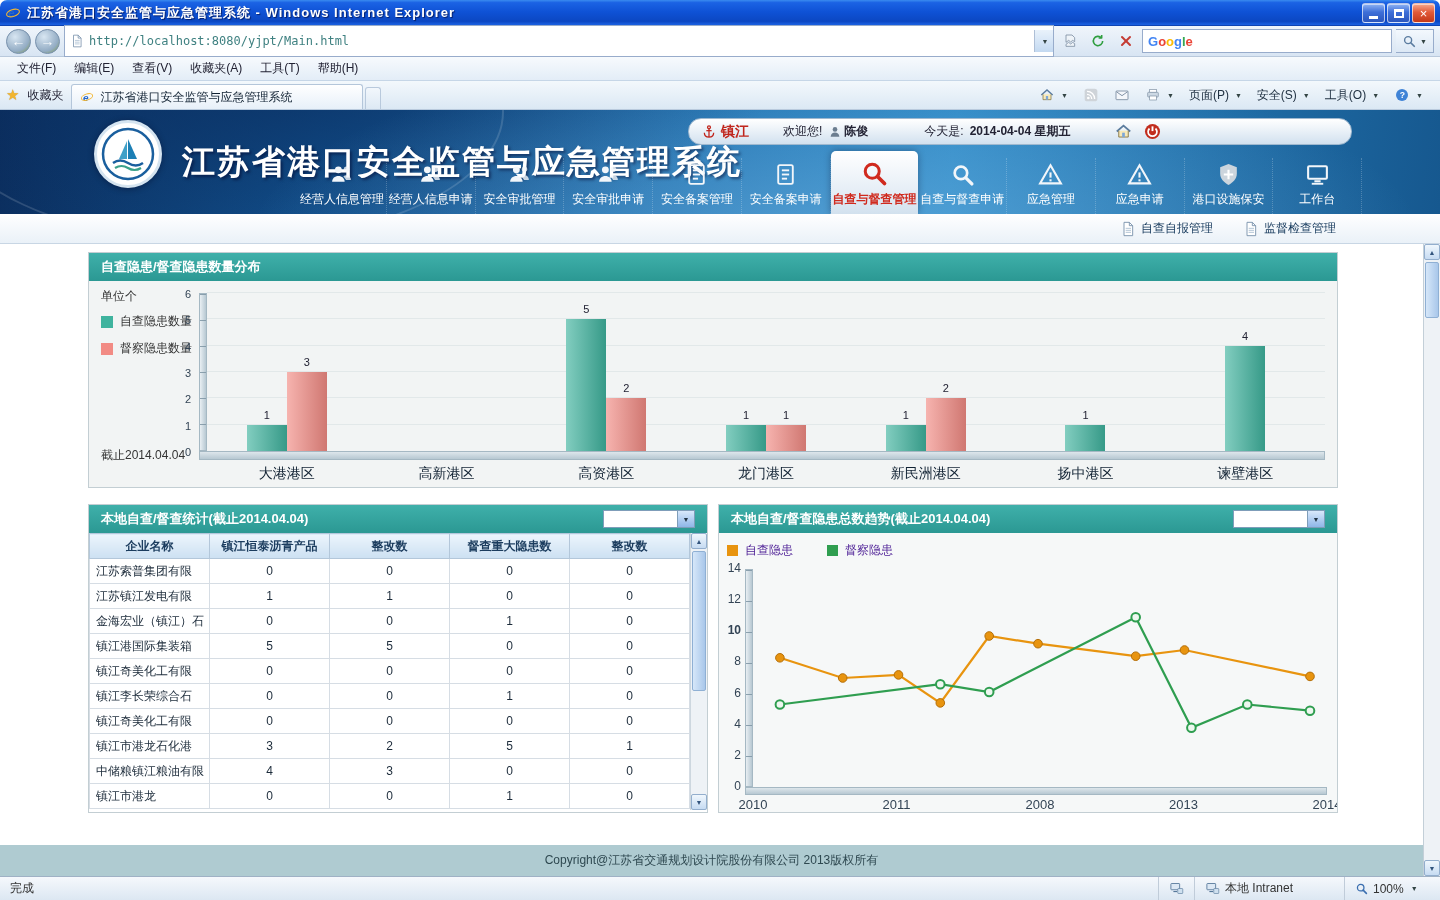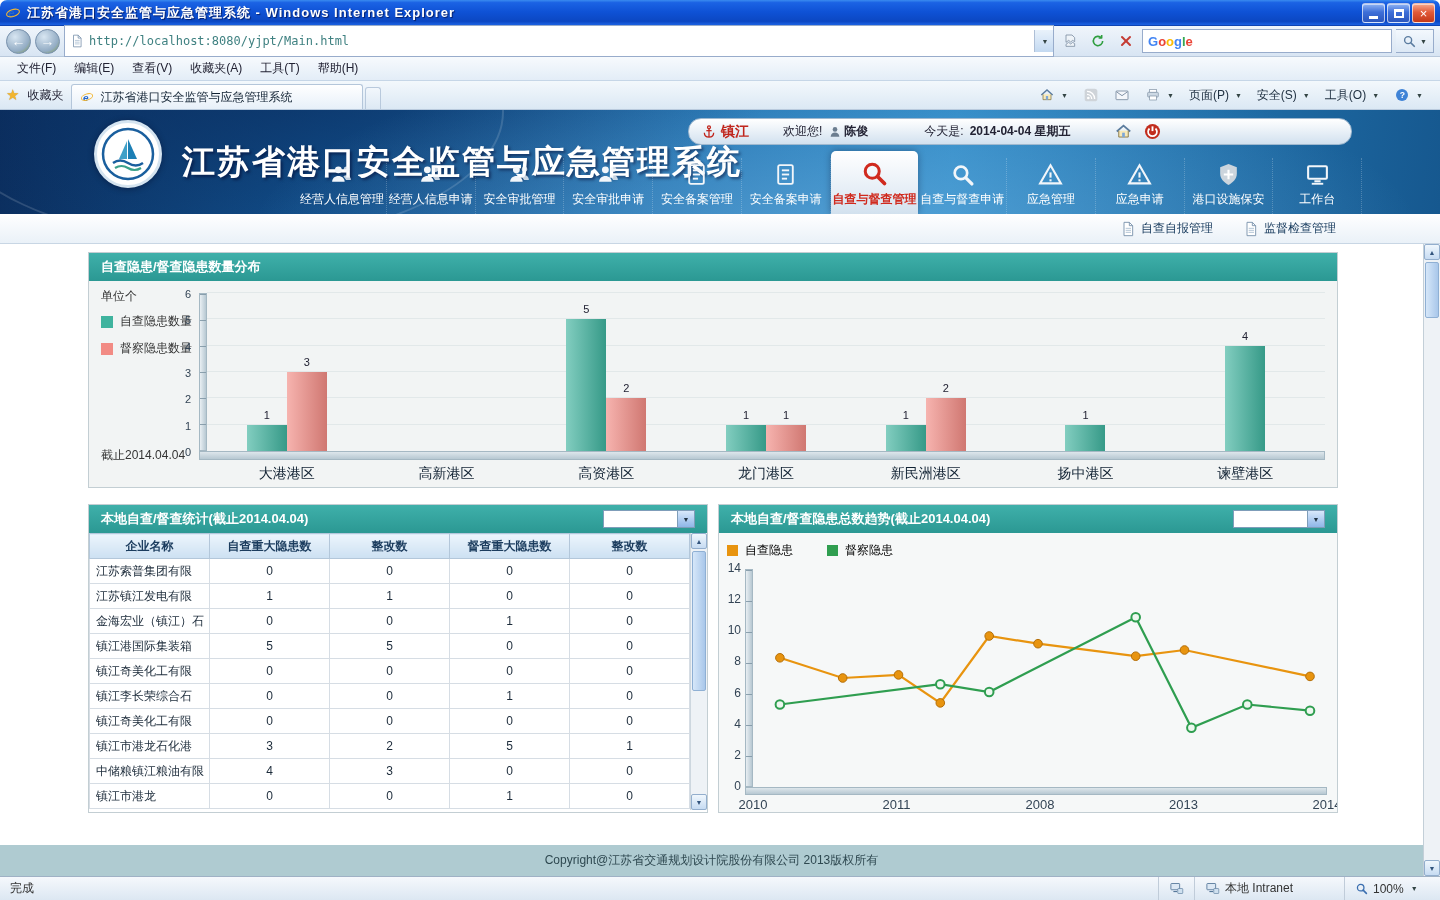--- a/index.html
+++ b/index.html
@@ -144,21 +144,21 @@
     color:#33557e; font-size:7px; display:flex; align-items:center; justify-content:center; cursor:pointer; }
   .sb-track{ flex:1; position:relative; }
   .sb-thumb{ position:absolute; left:1px; right:1px; border:1px solid #8fb0d4; border-radius:2px;
     background:linear-gradient(90deg,#d6e7f9,#a9c7ea); cursor:grab; }
   .tbl-scroll{ right:0; top:0; width:17px; height:277px; }
   .content-scroll{ right:0; top:0; width:17px; height:632px; border-left:1px solid #c3cfd8; }
 
   .panel-line{ left:718px; top:260px; width:620px; }
   .panel-line .panel-body{ height:279px; background:#f6f8f8; }
   .lc-legend{ position:absolute; left:8px; top:9px; display:flex; gap:34px; }
-  .lc-legend .li{ display:flex; align-items:center; gap:7px; color:#000000; }
+  .lc-legend .li{ display:flex; align-items:center; gap:7px; color:#4c1d95; }
   .lc-legend .sw{ width:11px; height:11px; }
   .lc-ylabels{ position:absolute; left:2px; top:36px; width:22px; height:218px; }
   .lc-ylabels .ytick{ position:absolute; right:2px; font-size:12px; color:#345; }
   .lc-axis{ left:26px; top:36px; height:218px;
     background:repeating-linear-gradient(180deg, rgba(125,148,163,.85) 0 1px, transparent 1px 31px), linear-gradient(90deg,#e9eff3,#b7c8d2); }
   .lc-plot{ position:absolute; left:34px; right:10px; top:36px; height:218px; }
   .lc-base{ position:absolute; left:26px; right:10px; top:254px; height:8px; border:1px solid #a5b8c3;
     background:linear-gradient(#dde6eb,#b7c8d2); }
   .lc-xlabels{ position:absolute; left:34px; right:10px; top:264px; height:14px; }
   .lc-xlabels .xtick{ position:absolute; transform:translateX(-50%); font-size:13px; color:#345; }
@@ -665,21 +665,21 @@
           <colgroup>
               <col style="width:20%">
               <col style="width:20%">
               <col style="width:20%">
               <col style="width:20%">
               <col style="width:20%">
             </colgroup>
           <thead>
               <tr>
                 <th>企业名称</th>
-                <th>自查重大隐患数</th>
+                <th>镇江恒泰沥青产品</th>
                 <th>整改数</th>
                 <th>督查重大隐患数</th>
                 <th>整改数</th>
               </tr>
             </thead>
           <tbody>
               <tr>
                 <td class="name">江苏索普集团有限</td>
                 <td>0</td>
                 <td>0</td>
@@ -778,21 +778,21 @@
               <span class="sw" style="background: rgb(47, 158, 80);"></span>
               <span>督察隐患</span>
             </div>
           </div>
         <div class="lc-ylabels">
             <div class="ytick" style="bottom: calc(0% - 6px); position: absolute;">0</div>
             <div class="ytick" style="bottom: calc(14.2857% - 6px); position: absolute;">2</div>
             <div class="ytick" style="bottom: calc(28.5714% - 6px); position: absolute;">4</div>
             <div class="ytick" style="bottom: calc(42.8571% - 6px); position: absolute;">6</div>
             <div class="ytick" style="bottom: calc(57.1429% - 6px); position: absolute;">8</div>
-            <div class="ytick" style="bottom: calc(71.4286% - 6px); position: absolute;">10</div>
+            <div class="ytick" style="bottom: calc(71.4286% - 6px); position: absolute; font-weight: bold;">10</div>
             <div class="ytick" style="bottom: calc(85.7143% - 6px); position: absolute;">12</div>
             <div class="ytick" style="bottom: calc(100% - 6px); position: absolute;">14</div>
           </div>
         <div class="axis3d-v lc-axis" style="width:8px;"></div>
         <div class="lc-plot">
           <svg width="574" height="218" viewBox="0 0 574 218" style="position:absolute;inset:0;">
               <polyline points="26.9,88.8 89.7,109.0 145.5,105.9 187.3,133.9 236.2,67.0 285.0,74.7 382.7,87.2 431.5,81.0 557.0,107.4" fill="none" stroke="#e8940f" stroke-width="2.2"></polyline>
               <circle cx="26.9" cy="88.8" r="4.3" fill="#e8940f" stroke="#b56f08" stroke-width="1"></circle>
               <circle cx="89.7" cy="109.0" r="4.3" fill="#e8940f" stroke="#b56f08" stroke-width="1"></circle>
               <circle cx="145.5" cy="105.9" r="4.3" fill="#e8940f" stroke="#b56f08" stroke-width="1"></circle>

